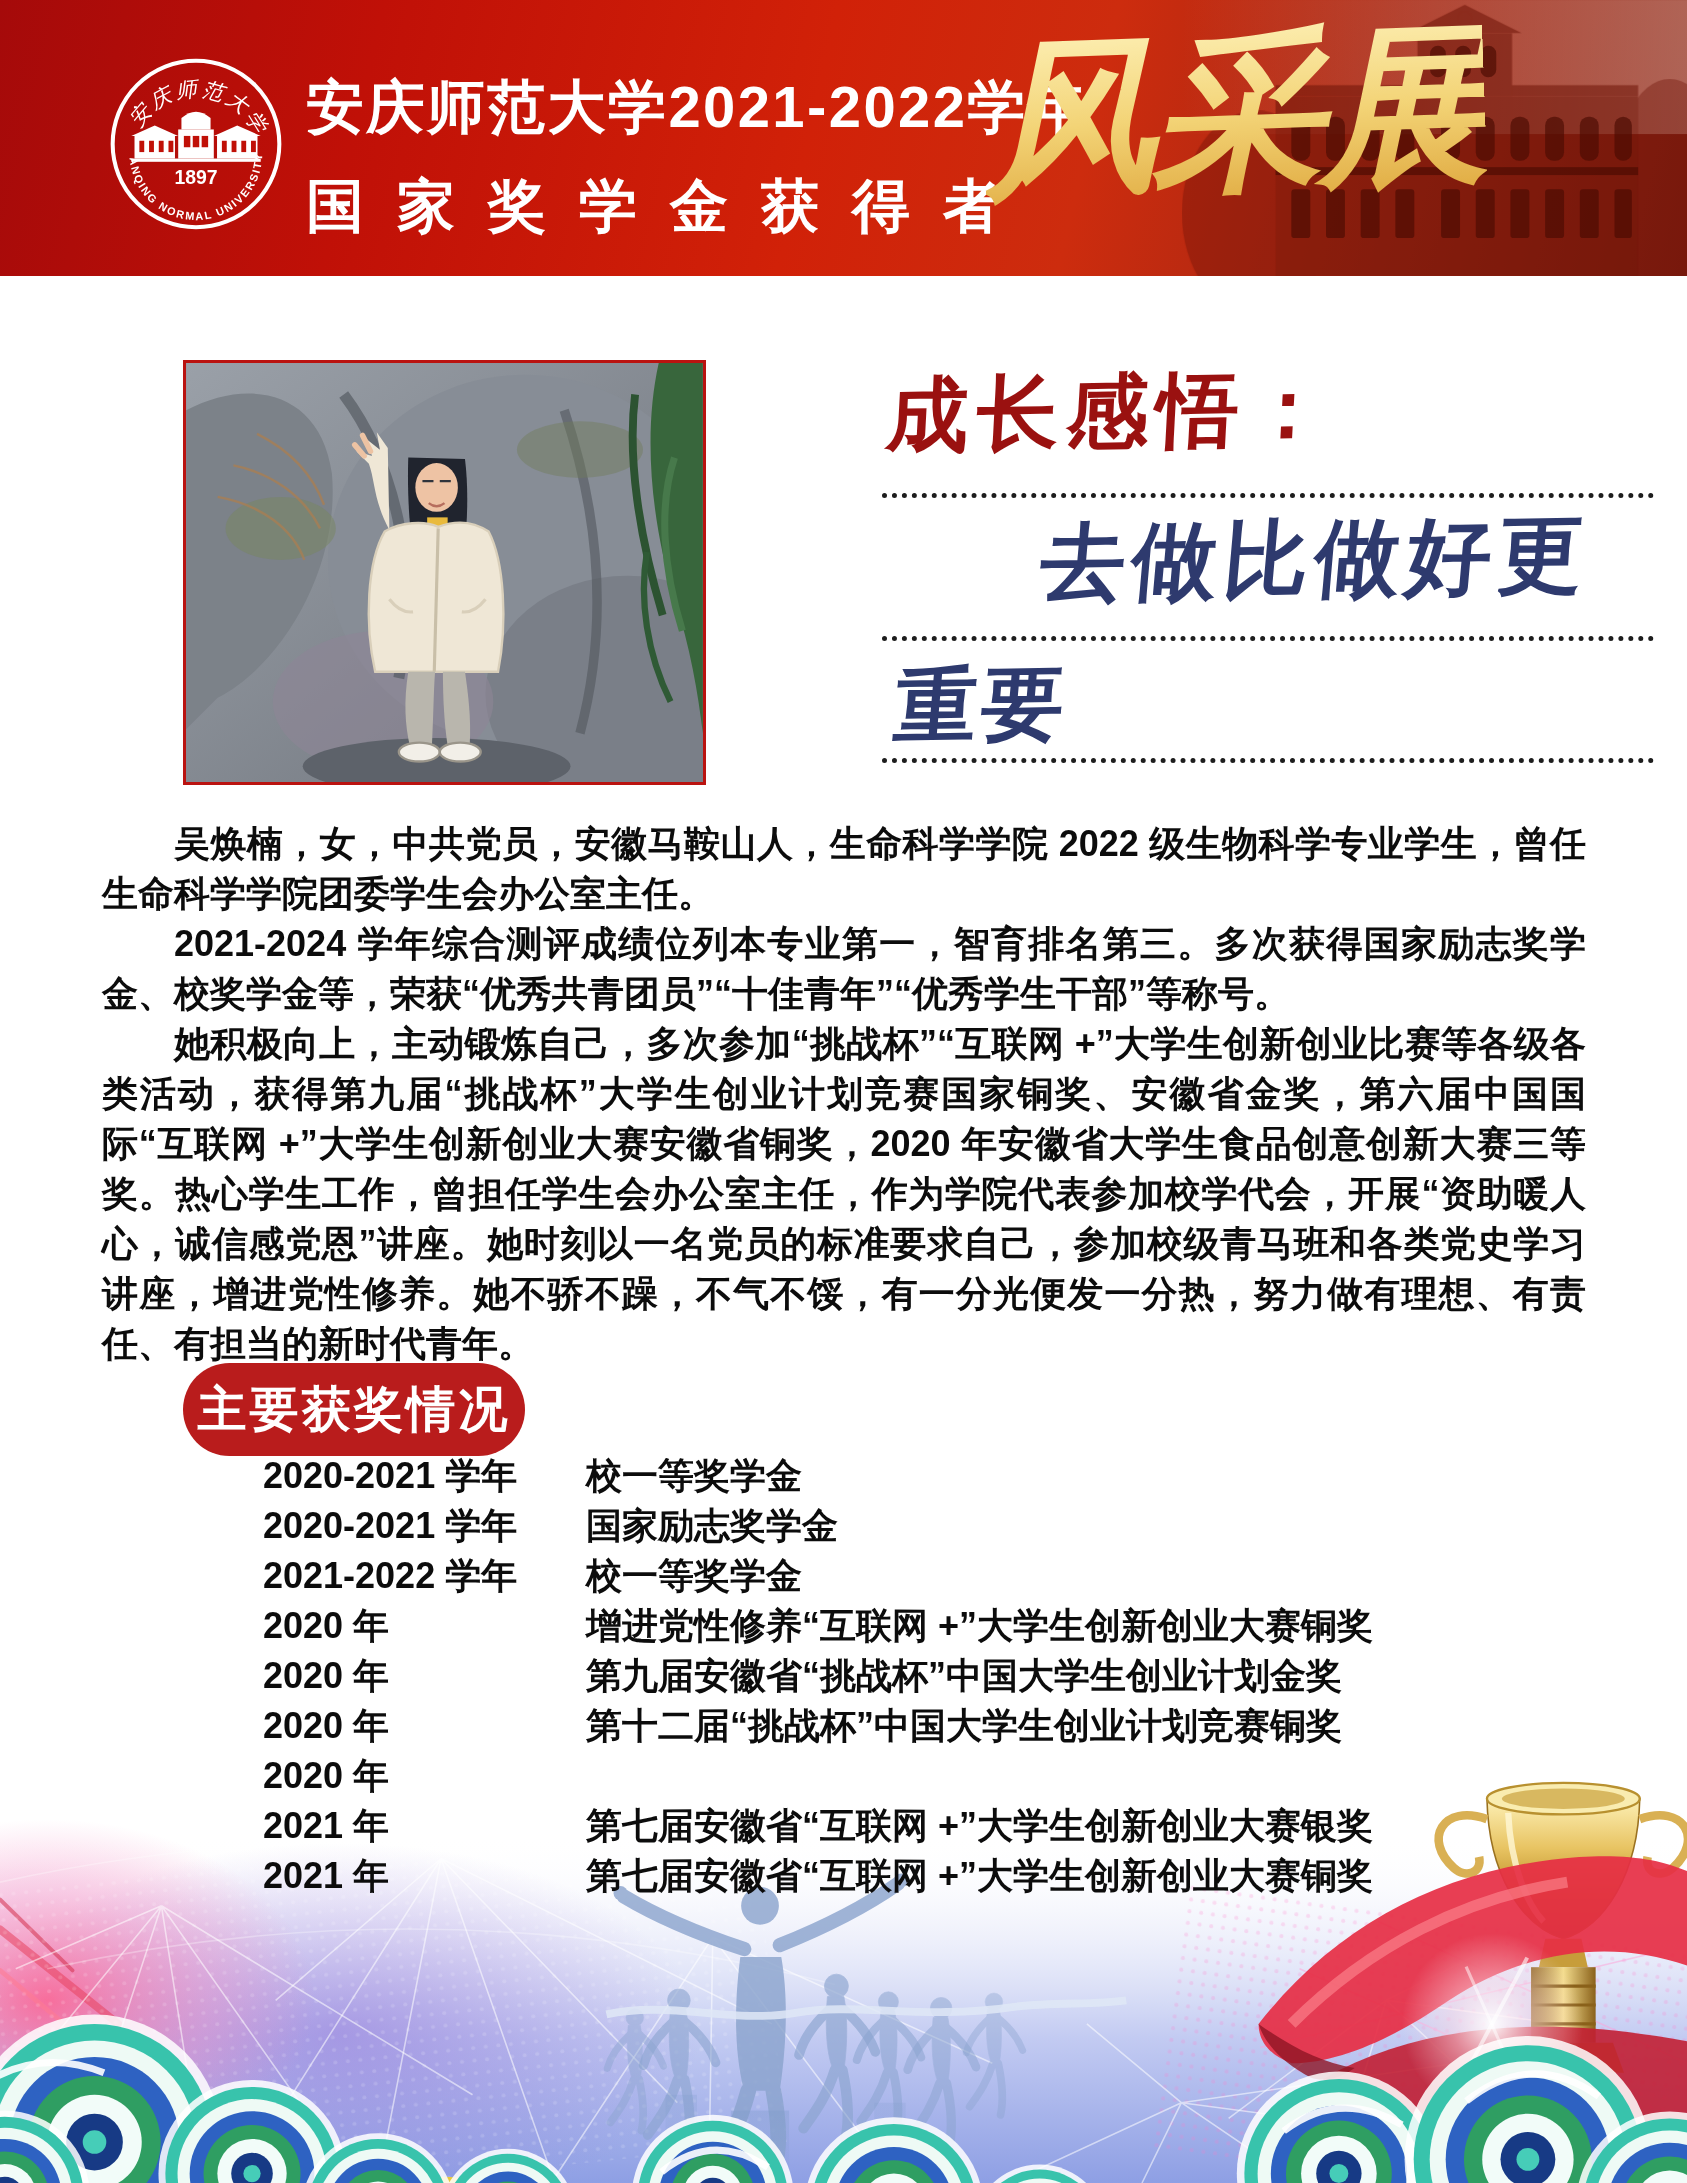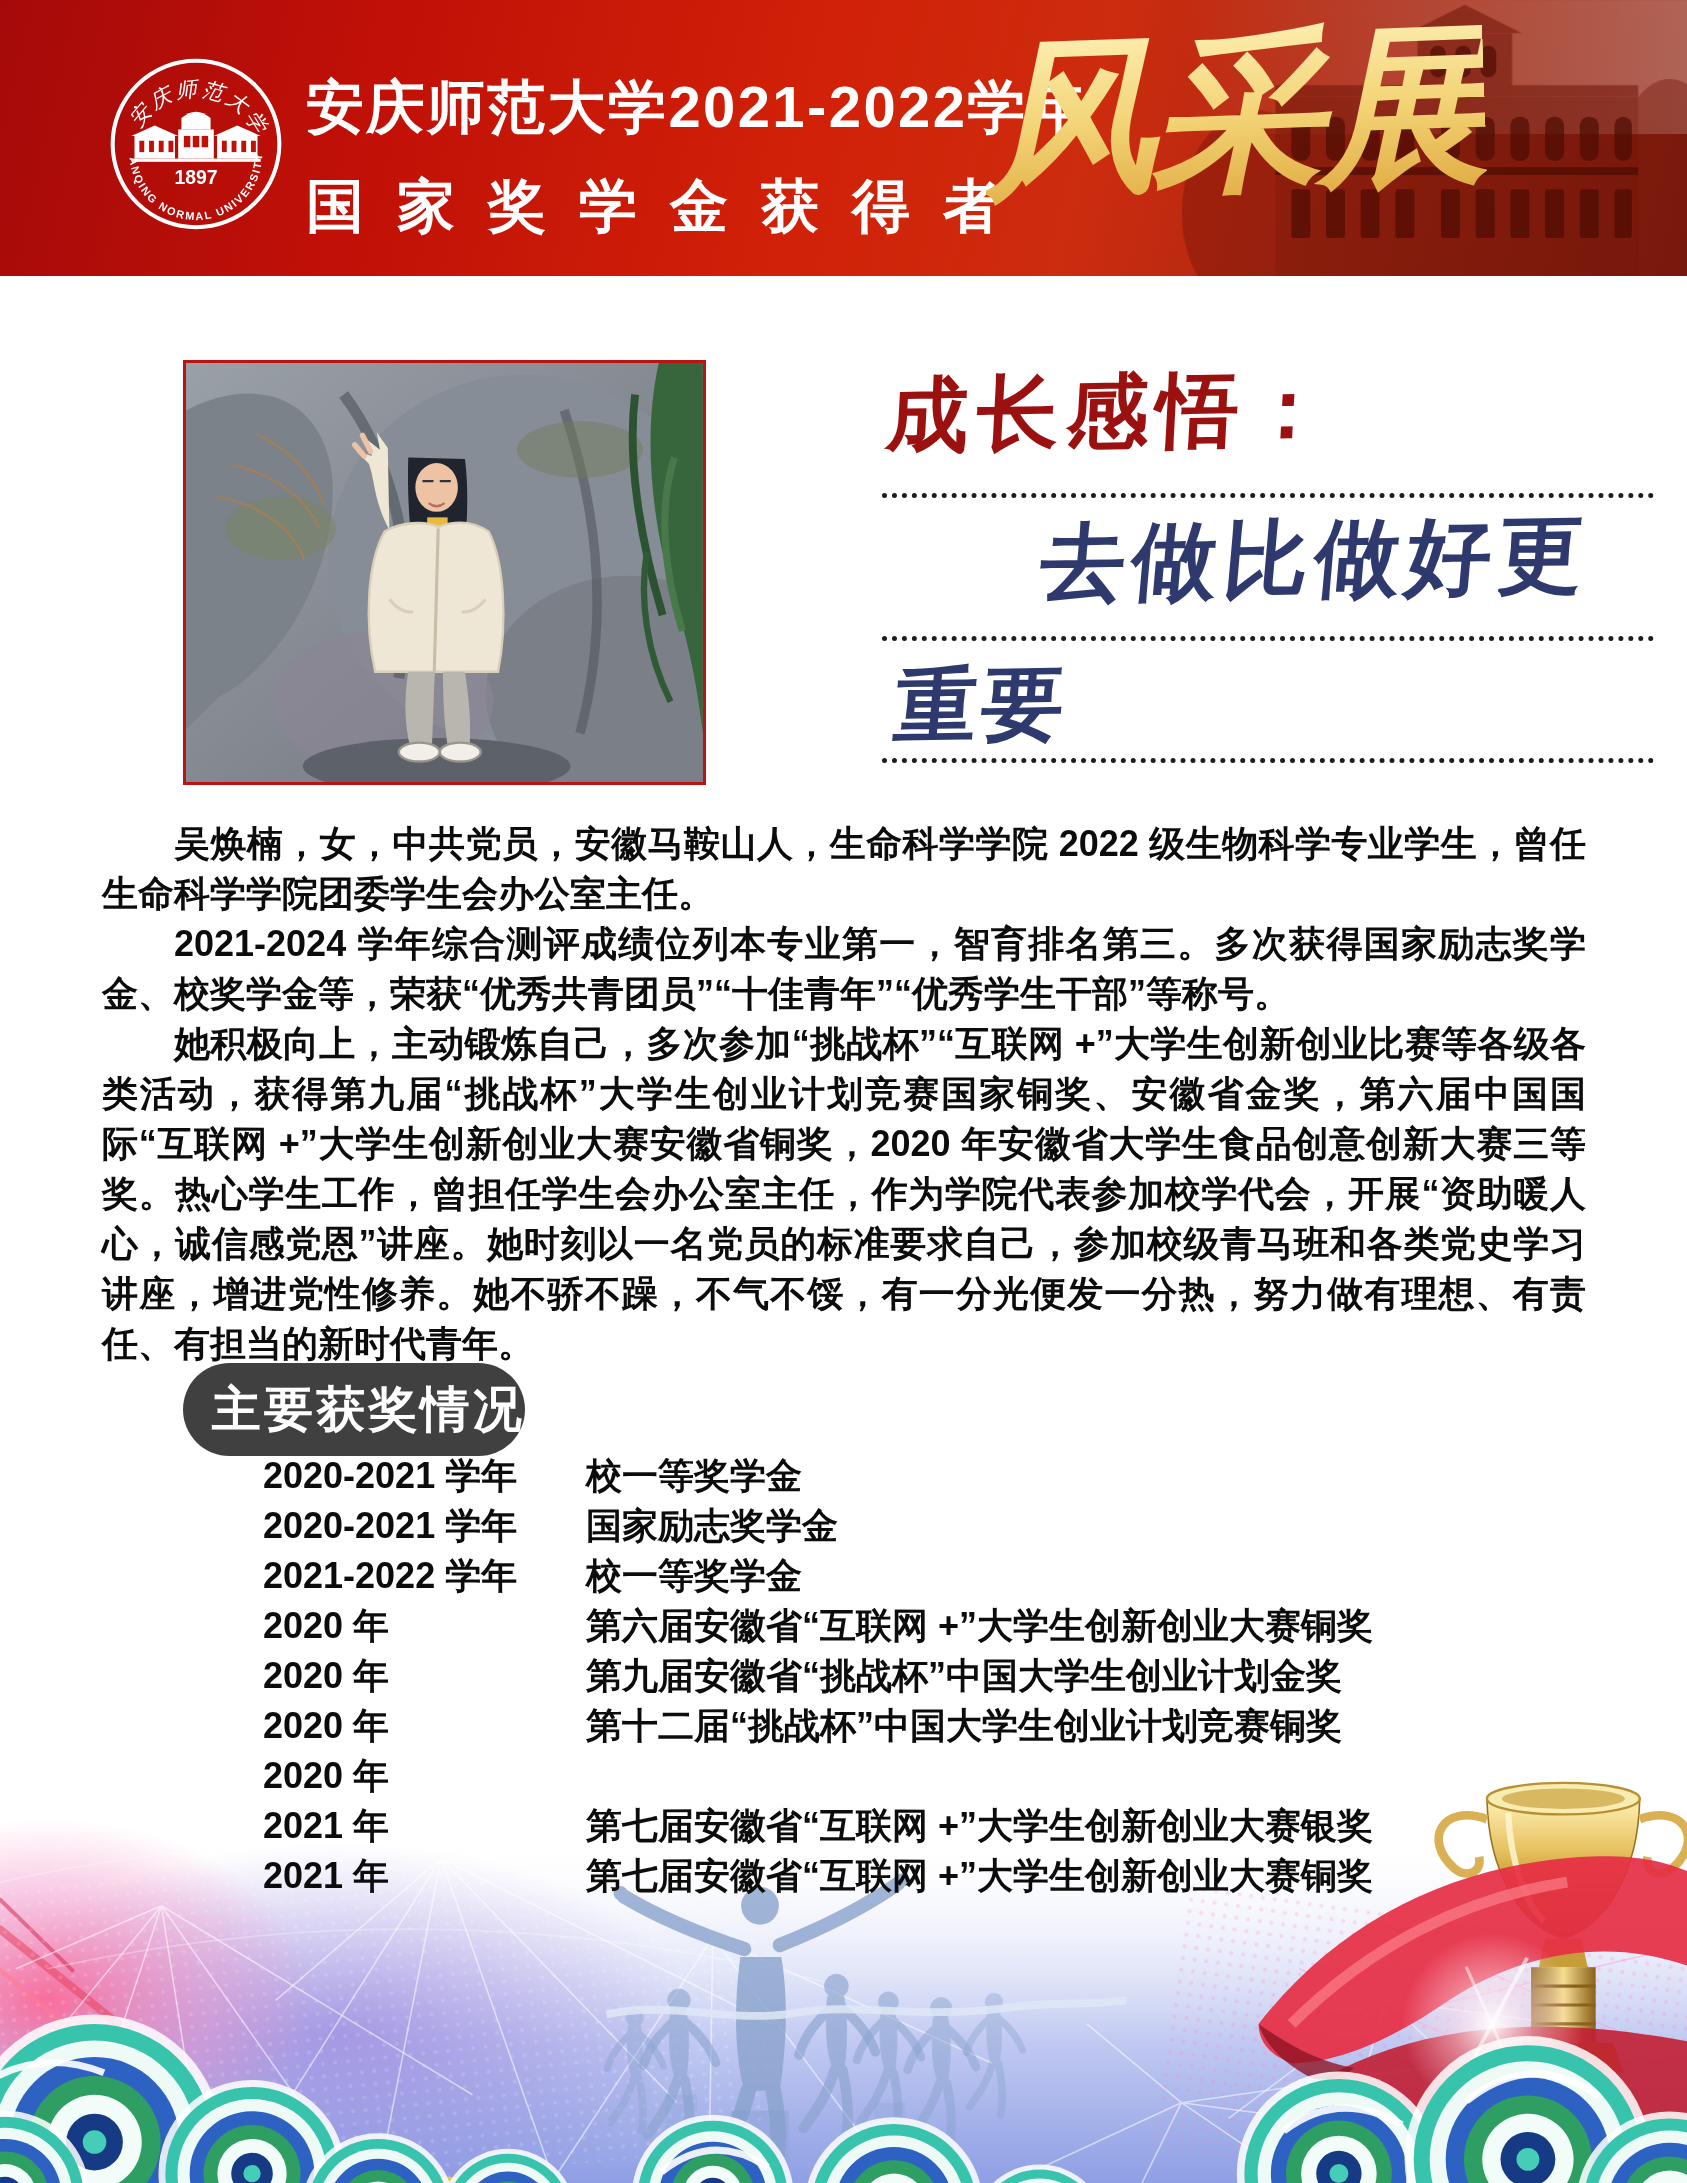--- a/index.html
+++ b/index.html
@@ -37,22 +37,22 @@
          transform:skewX(-6deg) rotate(-1deg);white-space:nowrap;}
   .quote.q1{left:1041px;top:502px;font-size:85px;letter-spacing:6.3px;}
   .quote.q2{left:895px;top:651px;font-size:82px;letter-spacing:4.7px;}
 
   
   .profile{position:absolute;left:102px;top:819px;width:1484px;font-size:36px;line-height:50px;
            font-weight:700;color:#0c0c0c;text-align:justify;}
   .profile p{margin:0;text-indent:2em;}
 
   
-  .award-badge{position:absolute;left:183px;top:1363px;width:342px;height:93px;background:#404040;
-               border-radius:47px;display:flex;align-items:center;justify-content:flex-end;}
+  .award-badge{position:absolute;left:183px;top:1363px;width:342px;height:93px;background:#b91c1c;
+               border-radius:47px;display:flex;align-items:center;justify-content:center;}
   .award-badge span{color:#ffffff;font-size:49px;font-weight:700;letter-spacing:3.2px;}
   .awards{position:absolute;left:263px;top:1451px;z-index:3;}
   .award-row{display:flex;height:50px;align-items:center;font-size:36px;font-weight:700;color:#0c0c0c;}
   .award-period{width:323px;flex:0 0 323px;}
   .award-name{white-space:nowrap;}
 
   
   .footer-art{position:absolute;left:0;top:1764px;width:1687px;height:419px;z-index:1;pointer-events:none;}
 </style>
 </head>
@@ -223,21 +223,21 @@
     <div class="award-row">
       <span class="award-period">2020-2021 学年</span>
       <span class="award-name">国家励志奖学金</span>
     </div>
     <div class="award-row">
       <span class="award-period">2021-2022 学年</span>
       <span class="award-name">校一等奖学金</span>
     </div>
     <div class="award-row">
       <span class="award-period">2020 年</span>
-      <span class="award-name">第六届安徽省“互联网 +”大学生创新创业大赛铜奖</span>
+      <span class="award-name">增进党性修养“互联网 +”大学生创新创业大赛铜奖</span>
     </div>
     <div class="award-row">
       <span class="award-period">2020 年</span>
       <span class="award-name">第九届安徽省“挑战杯”中国大学生创业计划金奖</span>
     </div>
     <div class="award-row">
       <span class="award-period">2020 年</span>
       <span class="award-name">第十二届“挑战杯”中国大学生创业计划竞赛铜奖</span>
     </div>
     <div class="award-row">

